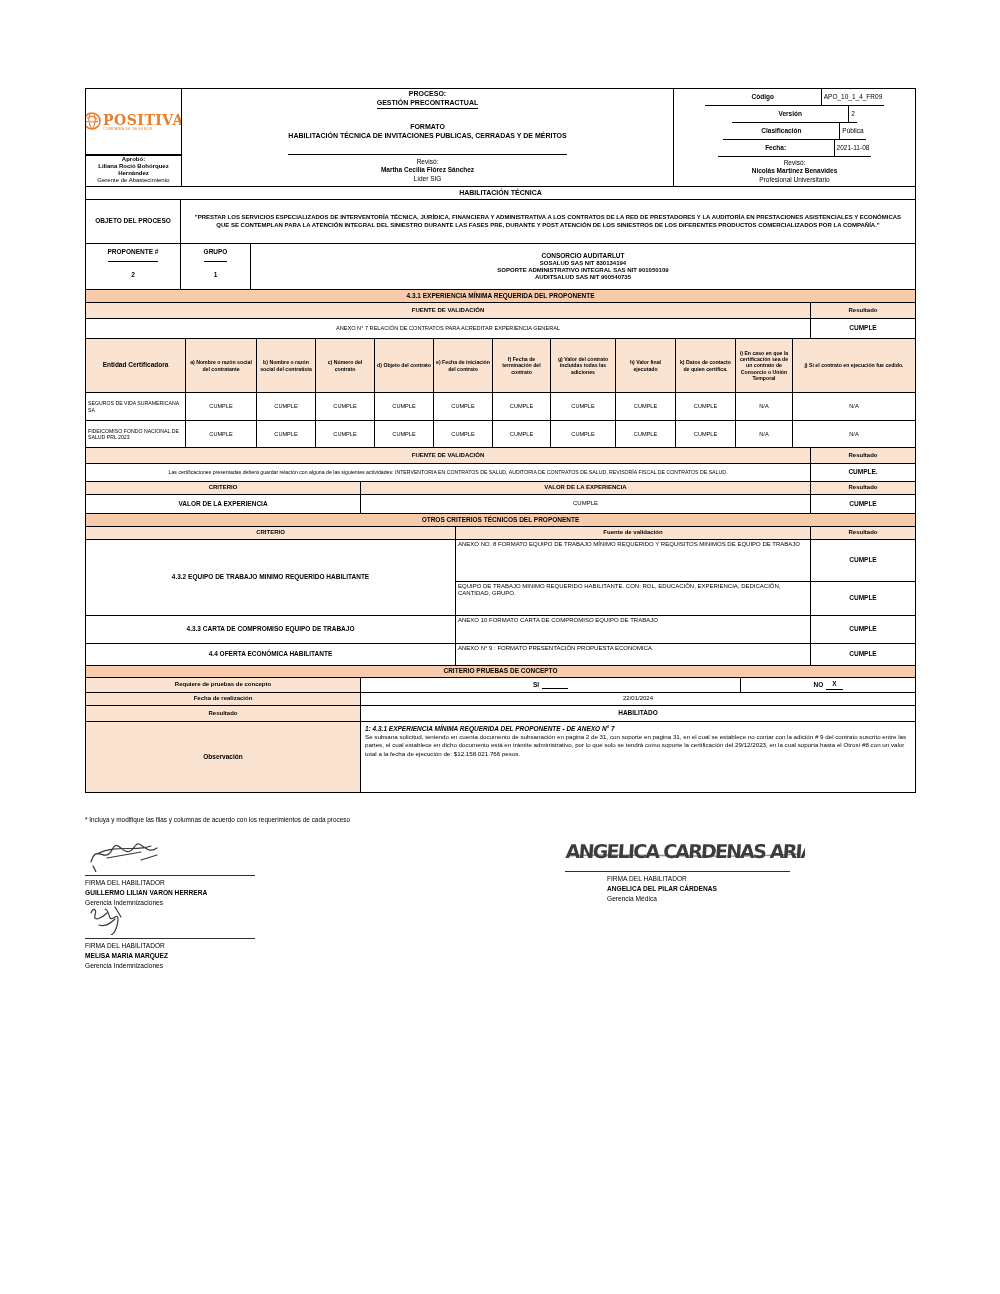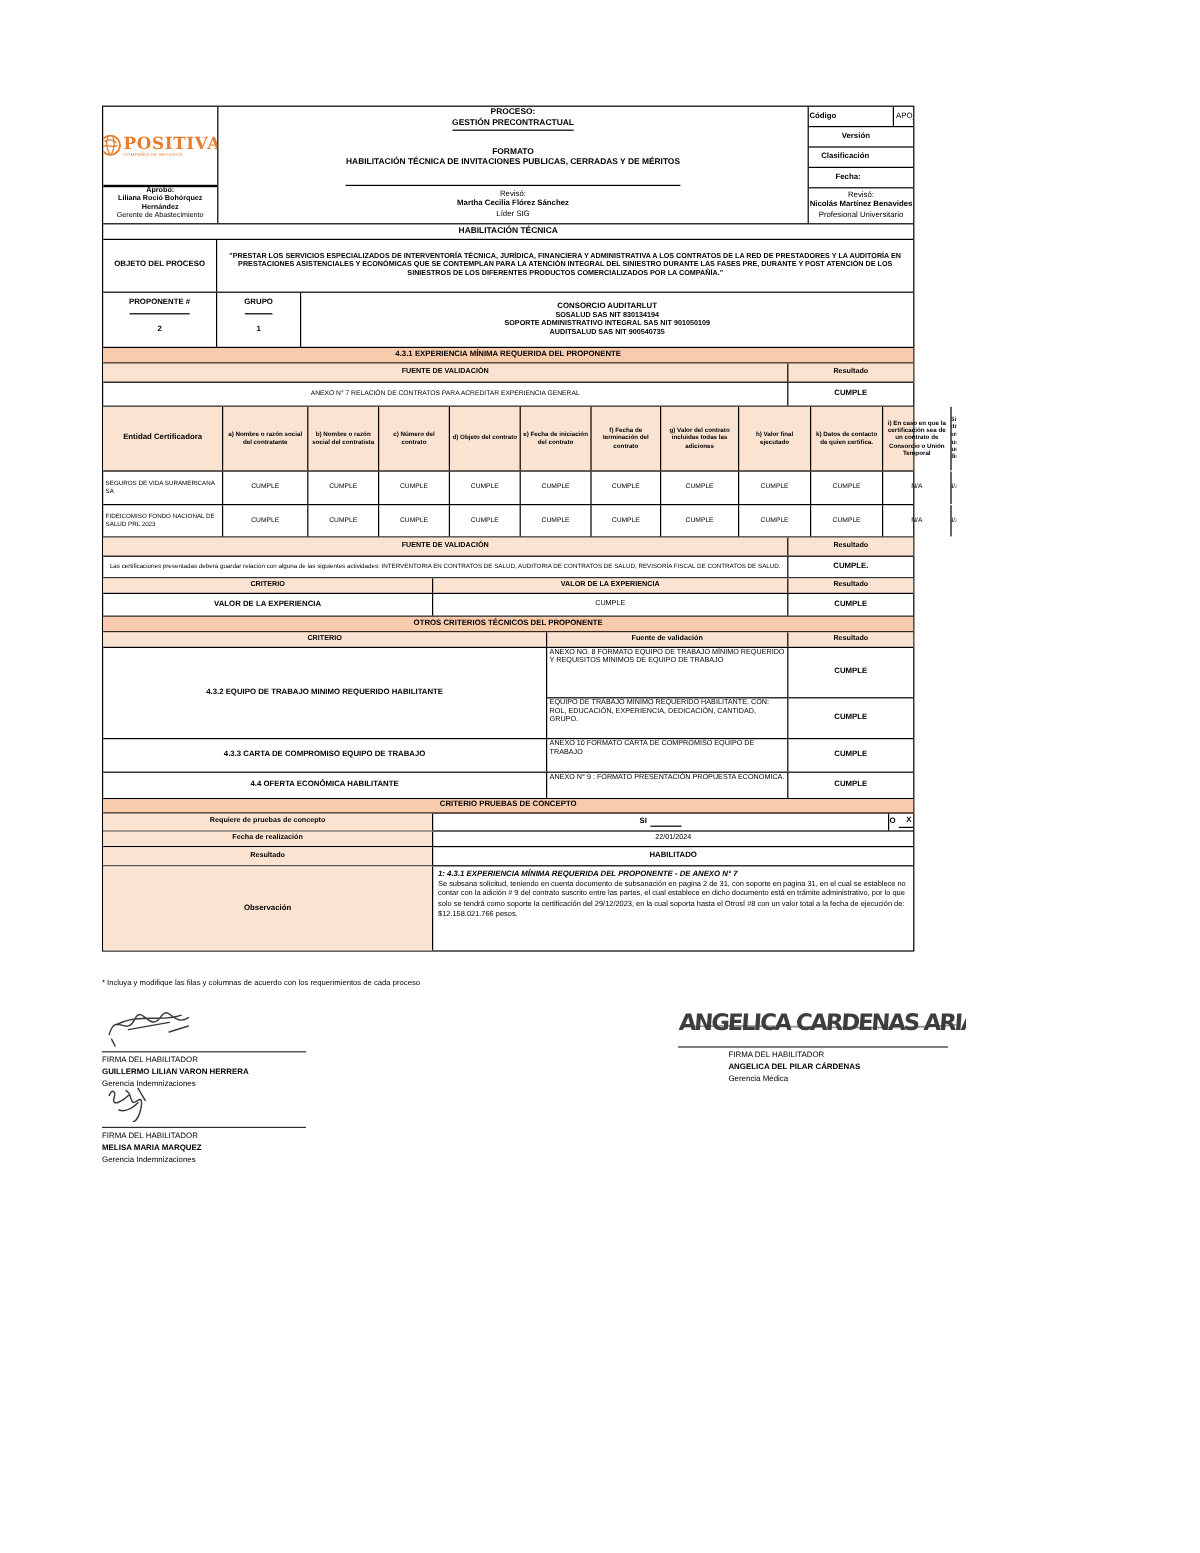--- a/index.html
+++ b/index.html
@@ -1,17 +1,17 @@
 <!DOCTYPE html>
 <html><head>
 <meta charset="utf-8">
 <style>
   html,body{margin:0;padding:0;background:#ffffff;}
   body{width:1000px;height:1294px;position:relative;font-family:"Liberation Sans",sans-serif;color:#000;}
-  .doc{position:absolute;left:85px;top:88px;width:677px;border:1.4px solid #000;box-sizing:border-box;background:#fff;}
+  .doc{position:absolute;left:85px;top:88px;width:831px;border:1.4px solid #000;box-sizing:border-box;background:#fff;}
   .row{display:flex;border-bottom:1px solid #000;box-sizing:border-box;align-items:stretch;}
   .row.last{border-bottom:none;}
   .cell{border-right:1px solid #000;box-sizing:border-box;display:flex;flex-direction:column;align-items:center;justify-content:center;text-align:center;overflow:hidden;padding:1px 2px;}
   .cell.nr{border-right:none;}
   .cell.left{align-items:flex-start;text-align:left;}
   .peach{background:#F8CBAD;}
   .peachl{background:#FBE3D2;}
   .b{font-weight:bold;}
   .f7{font-size:7px;line-height:1.25;}
   .f65{font-size:6.5px;line-height:1.25;}

